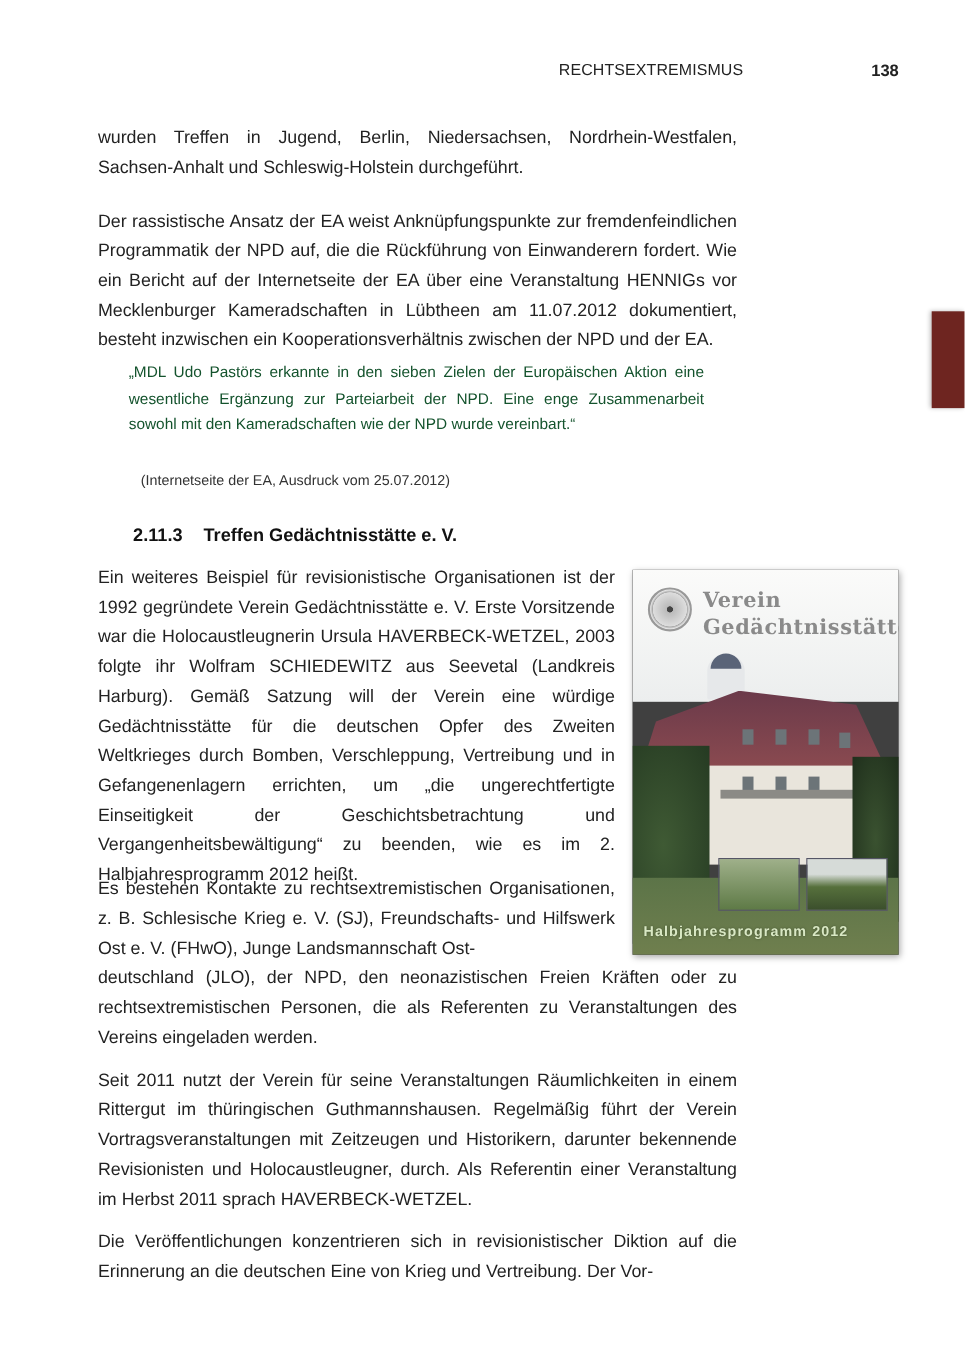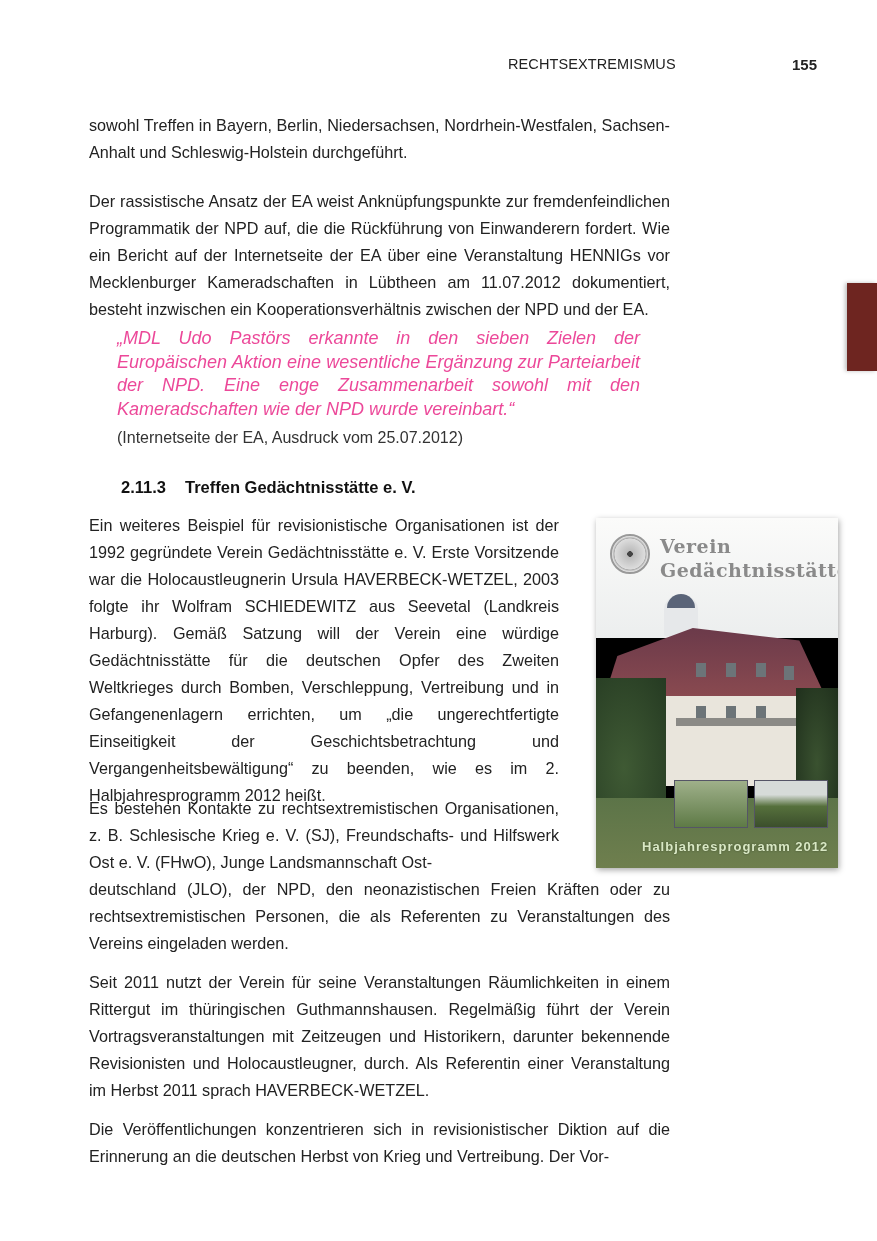--- a/index.html
+++ b/index.html
@@ -6,75 +6,75 @@
     body { width: 877px; height: 1241px; position: relative; overflow: hidden;
            font-family: "Liberation Sans", sans-serif; color: #222222; }
     .running-head { position: absolute; top: 56px; left: 508px; font-size: 14.5px; letter-spacing: 0.1px; color: #222; }
     .page-number { position: absolute; top: 56px; left: 792px; font-size: 15px; font-weight: bold; color: #222; }
     .side-tab { position: absolute; top: 283px; left: 847px; width: 30px; height: 88px; background: #6e2520;
                 box-shadow: -2px 0 4px rgba(0,0,0,0.25); }
     .body-col { position: absolute; left: 89px; width: 581px; }
     p.para { margin: 0; font-size: 16.2px; line-height: 27px; text-align: justify; }
     .p1 { top: 112px; }
     .p2 { top: 188px; }
-    .quote { position: absolute; top: 327px; left: 117px; width: 523px; font-size: 18px; line-height: 23.5px;
-             color: #ec4899; text-align: justify; margin: 0; font-style: italic; }
-    .quote-source { position: absolute; top: 429px; left: 117px; font-size: 16px; color: #333; }
+    .quote { position: absolute; top: 327px; left: 117px; width: 523px; font-size: 14px; line-height: 23.5px;
+             color: #14532d; text-align: justify; margin: 0; }
+    .quote-source { position: absolute; top: 429px; left: 128px; font-size: 13px; color: #333; }
     .heading { position: absolute; top: 478px; left: 89px; font-size: 16.5px; font-weight: bold; color: #111; }
     .heading .num { display: inline-block; width: 64px; margin-left: 32px; }
     .wrap-col { position: absolute; left: 89px; width: 470px; }
     .p3 { top: 512px; }
     .p4 { top: 795px; }
     .p4-rest { top: 876px; }
     .p5 { top: 969px; }
     .p6 { top: 1116px; }
-    .figure { position: absolute; top: 518px; left: 596px; width: 242px; height: 350px;
-              box-shadow: 1px 2px 6px rgba(0,0,0,0.35); overflow: hidden; background: #000000; }
+    .figure { position: absolute; top: 518px; left: 575px; width: 242px; height: 350px;
+              box-shadow: 1px 2px 6px rgba(0,0,0,0.35); overflow: hidden; background: #404040; }
     .fig-sky { position: absolute; left: 0; top: 0; width: 100%; height: 120px; background: linear-gradient(#fbfbfa, #eceeee); }
     .fig-title { position: absolute; left: 64px; top: 16px; font-family: "DejaVu Serif", serif; font-size: 19px;
                  line-height: 24px; color: #8a8a8a; font-weight: bold; letter-spacing: 0.5px; }
     .fig-emblem { position: absolute; left: 14px; top: 16px; width: 40px; height: 40px; border-radius: 50%;
                   border: 2px solid #999; box-sizing: border-box; background: radial-gradient(#444 10%, #bbb 12%, #ddd 60%, #aaa 62%, #e9e9e9 70%); }
     .fig-tower { position: absolute; left: 68px; top: 78px; width: 34px; height: 40px; background: #e6e8ea; border-radius: 14px 14px 2px 2px; }
     .fig-dome { position: absolute; left: 71px; top: 76px; width: 28px; height: 14px; background: #5a6478; border-radius: 14px 14px 0 0; }
     .fig-roof { position: absolute; left: 8px; top: 110px; width: 222px; height: 70px; background: linear-gradient(#6b3a4a, #8a4a50);
                 clip-path: polygon(6% 40%, 40% 0%, 88% 18%, 100% 100%, 0% 100%); }
     .fig-wall { position: absolute; left: 10px; top: 178px; width: 200px; height: 90px; background: #e9e5dc; }
     .fig-window { position: absolute; width: 10px; height: 14px; background: #6c7478; }
     .fig-balcony { position: absolute; left: 80px; top: 200px; width: 150px; height: 8px; background: #8b8a86; }
     .fig-trees-left { position: absolute; left: 0; top: 160px; width: 70px; height: 180px; background: radial-gradient(ellipse at 40% 50%, #3f5a34, #253a22); }
     .fig-trees-right { position: absolute; left: 200px; top: 170px; width: 42px; height: 150px; background: radial-gradient(ellipse at 50% 50%, #3a5230, #1f2f1c); }
     .fig-lawn { position: absolute; left: 0; top: 280px; width: 100%; height: 70px; background: linear-gradient(#5c7448, #6f7f4e); }
     .fig-inset1 { position: absolute; left: 78px; top: 262px; width: 72px; height: 46px; background: linear-gradient(#9fb08a, #5e7a46); border: 1px solid #556; }
     .fig-inset2 { position: absolute; left: 158px; top: 262px; width: 72px; height: 46px; background: linear-gradient(#d6dbd8 30%, #56703c 55%, #3b4f2c); border: 1px solid #556; }
     .fig-caption { position: absolute; left: 10px; top: 321px; font-size: 13px; font-weight: bold; color: #d9e8c4;
-                   letter-spacing: 1px; text-shadow: 0 0 2px #3c4a2c; margin-left: 36px; }
+                   letter-spacing: 1px; text-shadow: 0 0 2px #3c4a2c; }
   </style>
 </head>
 <body>
 
 <div class="running-head">RECHTSEXTREMISMUS</div>
-<div class="page-number">155</div>
+<div class="page-number">138</div>
 <div class="side-tab"></div>
 
-<p class="para body-col p1">sowohl Treffen in Bayern, Berlin, Niedersachsen, Nordrhein-Westfalen, Sachsen-Anhalt und Schleswig-Holstein durchgeführt.</p>
+<p class="para body-col p1">wurden Treffen in Jugend, Berlin, Niedersachsen, Nordrhein-Westfalen, Sachsen-Anhalt und Schleswig-Holstein durchgeführt.</p>
 <p class="para body-col p2">Der rassistische Ansatz der EA weist Anknüpfungspunkte zur fremdenfeindlichen Programmatik der NPD auf, die die Rückführung von Einwanderern fordert. Wie ein Bericht auf der Internetseite der EA über eine Veranstaltung HENNIGs vor Mecklenburger Kameradschaften in Lübtheen am 11.07.2012 dokumentiert, besteht inzwischen ein Kooperationsverhältnis zwischen der NPD und der EA.</p>
 
 <p class="quote">„MDL Udo Pastörs erkannte in den sieben Zielen der Europäischen Aktion eine wesentliche Ergänzung zur Parteiarbeit der NPD. Eine enge Zusammenarbeit sowohl mit den Kameradschaften wie der NPD wurde vereinbart.“</p>
 <div class="quote-source">(Internetseite der EA, Ausdruck vom 25.07.2012)</div>
 
 <div class="heading">
   <span class="num">2.11.3</span><span>Treffen Gedächtnisstätte e. V.</span>
 </div>
 
 <p class="para wrap-col p3">Ein weiteres Beispiel für revisionistische Organisationen ist der 1992 gegründete Verein Gedächtnisstätte e. V. Erste Vorsitzende war die Holocaustleugnerin Ursula HAVERBECK-WETZEL, 2003 folgte ihr Wolfram SCHIEDEWITZ aus Seevetal (Landkreis Harburg). Gemäß Satzung will der Verein eine würdige Gedächtnisstätte für die deutschen Opfer des Zweiten Weltkrieges durch Bomben, Verschleppung, Vertreibung und in Gefangenenlagern errichten, um „die ungerechtfertigte Einseitigkeit der Geschichtsbetrachtung und Vergangenheitsbewältigung“ zu beenden, wie es im 2. Halbjahresprogramm 2012 heißt.</p>
 <p class="para wrap-col p4">Es bestehen Kontakte zu rechtsextremistischen Organisationen, z. B. Schlesische Krieg e. V. (SJ), Freundschafts- und Hilfswerk Ost e. V. (FHwO), Junge Landsmannschaft Ost-</p>
 <p class="para body-col p4-rest">deutschland (JLO), der NPD, den neonazistischen Freien Kräften oder zu rechtsextremistischen Personen, die als Referenten zu Veranstaltungen des Vereins eingeladen werden.</p>
 <p class="para body-col p5">Seit 2011 nutzt der Verein für seine Veranstaltungen Räumlichkeiten in einem Rittergut im thüringischen Guthmannshausen. Regelmäßig führt der Verein Vortragsveranstaltungen mit Zeitzeugen und Historikern, darunter bekennende Revisionisten und Holocaustleugner, durch. Als Referentin einer Veranstaltung im Herbst 2011 sprach HAVERBECK-WETZEL.</p>
-<p class="para body-col p6">Die Veröffentlichungen konzentrieren sich in revisionistischer Diktion auf die Erinnerung an die deutschen Herbst von Krieg und Vertreibung. Der Vor-</p>
+<p class="para body-col p6">Die Veröffentlichungen konzentrieren sich in revisionistischer Diktion auf die Erinnerung an die deutschen Eine von Krieg und Vertreibung. Der Vor-</p>
 
 <div class="figure">
   <div class="fig-sky"></div>
   <div class="fig-emblem"></div>
   <div class="fig-title">
     <div>Verein</div>
     <div>Gedächtnisstätte</div>
   </div>
   <div class="fig-tower"></div>
   <div class="fig-dome"></div>

